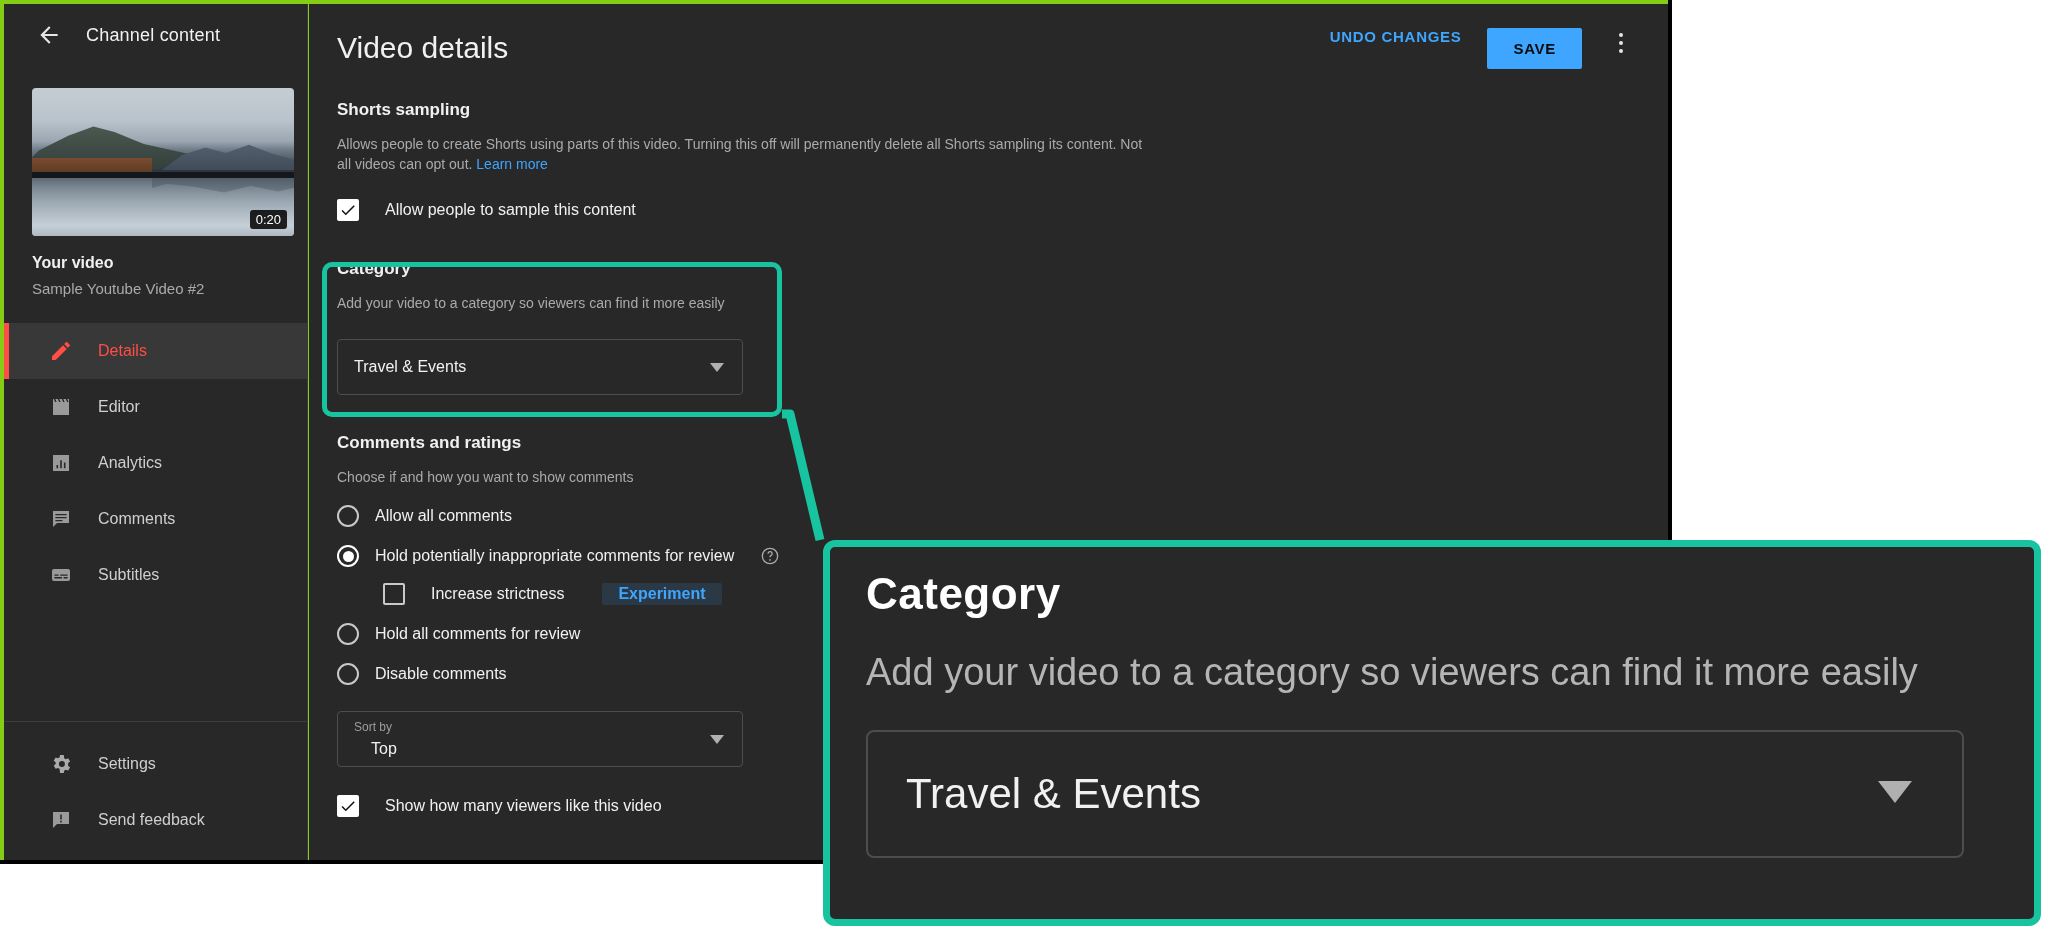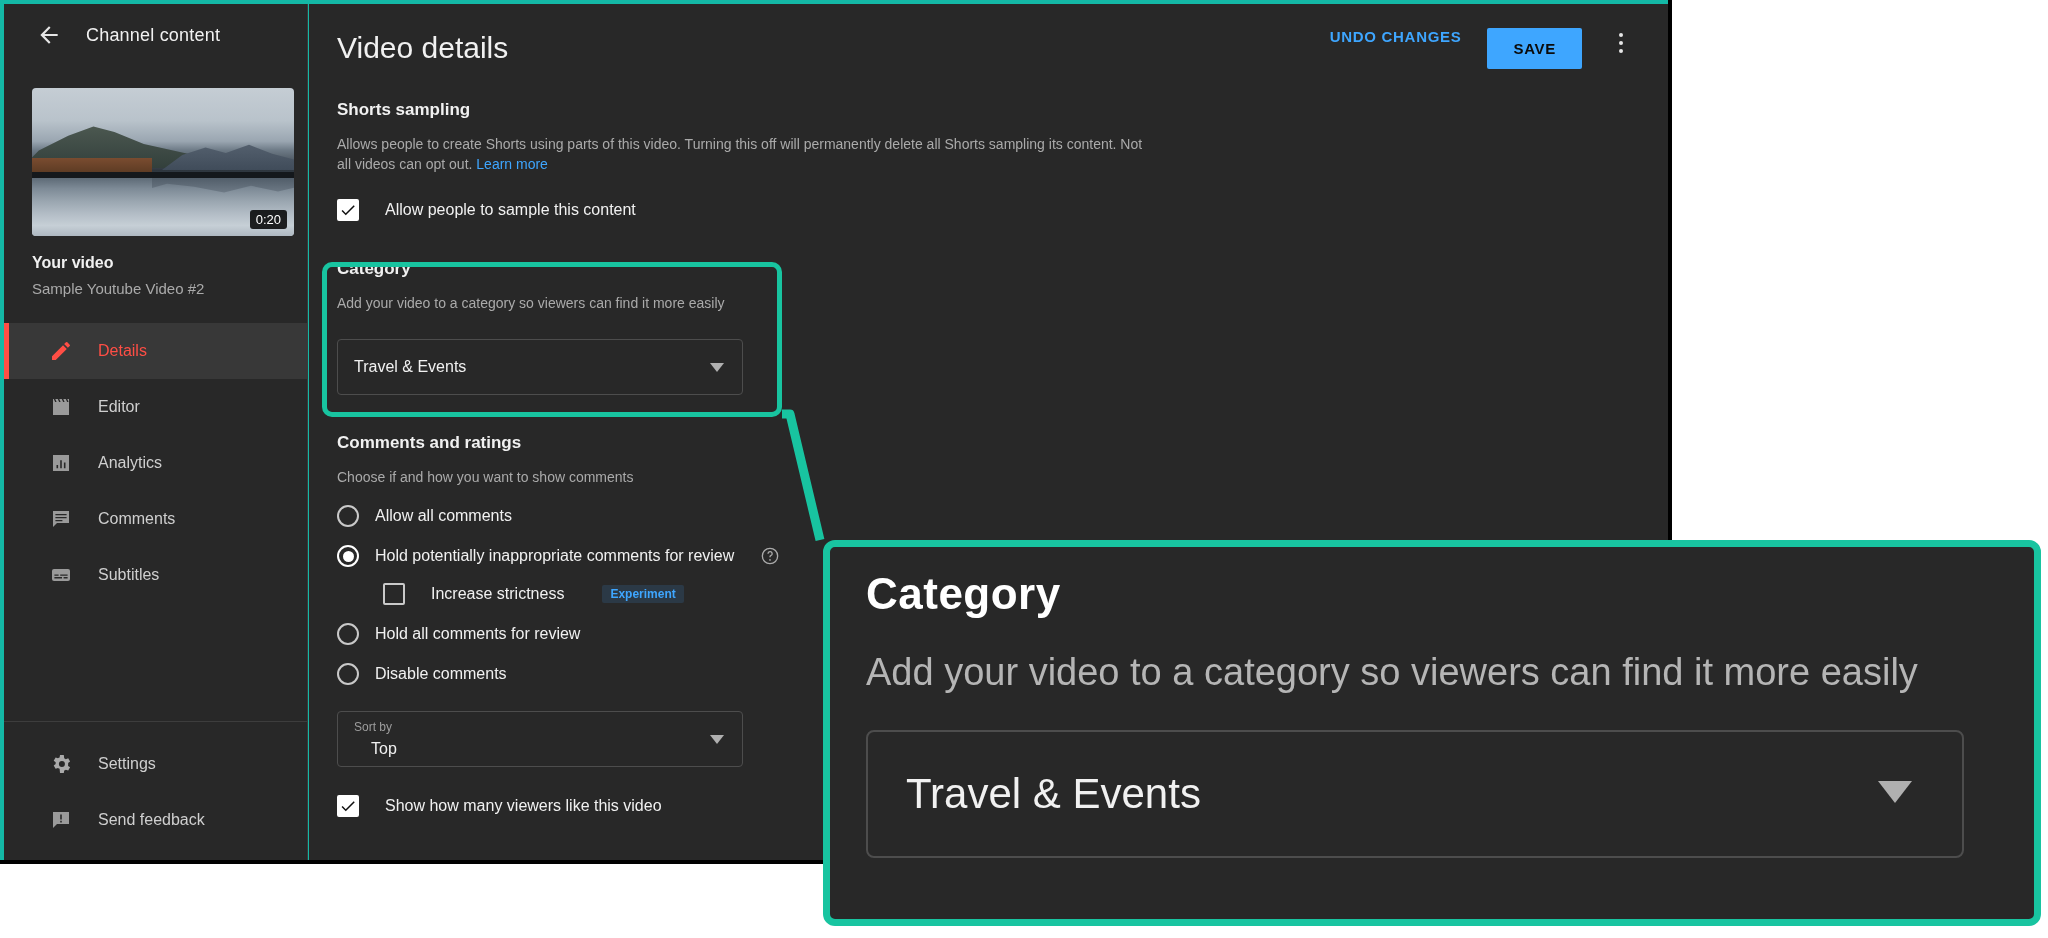--- a/index.html
+++ b/index.html
@@ -8,21 +8,21 @@
     background: #ffffff;
     font-family: "Liberation Sans", sans-serif;
     overflow: hidden;
   }
   #root { position: relative; width: 2048px; height: 938px; }
 
   
   .app-window {
     position: absolute; left: 0; top: 0;
     width: 1672px; height: 864px;
-    background: #14b8a6;
+    background: #84cc16;
     border: 4px solid #000000;
     border-left: none; border-top: none;
     overflow: hidden;
   }
 
   
   .sidebar {
     position: absolute; left: 4px; top: 4px;
     width: 304px; height: 856px;
     background: #282828;
@@ -156,22 +156,22 @@
     display: flex; align-items: center; justify-content: center; cursor: pointer; flex: none;
   }
   .rb.checked { border-color: #ffffff; }
   .rb.checked::after { content:""; width: 11px; height: 11px; border-radius: 50%; background: #ffffff; }
   .rb-label { font-size: 16px; color: #f1f1f1; }
   .help-ico { width: 20px; height: 20px; margin-left: 10px; cursor: pointer; }
   .help-ico svg { width: 20px; height: 20px; fill: none; stroke: #aaaaaa; stroke-width: 1.6; }
 
   .sub-row { margin-left: 46px; }
   .badge {
-    font-size: 12px; color: #3ea6ff; font-weight: 700;
-    background: rgba(62,166,255,.14); padding: 2px 8px; border-radius: 2px;
+    font-size: 16px; color: #3ea6ff; font-weight: 700;
+    background: rgba(62,166,255,.14); padding: 2px 16px; border-radius: 2px;
     margin-left: 12px;
   }
 
   .select {
     position: relative; width: 406px; height: 56px; margin-top: 26px;
     border: 1px solid #4d4d4d; border-radius: 4px; background: transparent;
     cursor: pointer;
   }
   .select .sel-float { position: absolute; left: 16px; top: 8px; font-size: 12px; color: #9d9d9d; }
   .select .sel-val-mid { position: absolute; left: 16px; top: 50%; transform: translateY(-50%);

